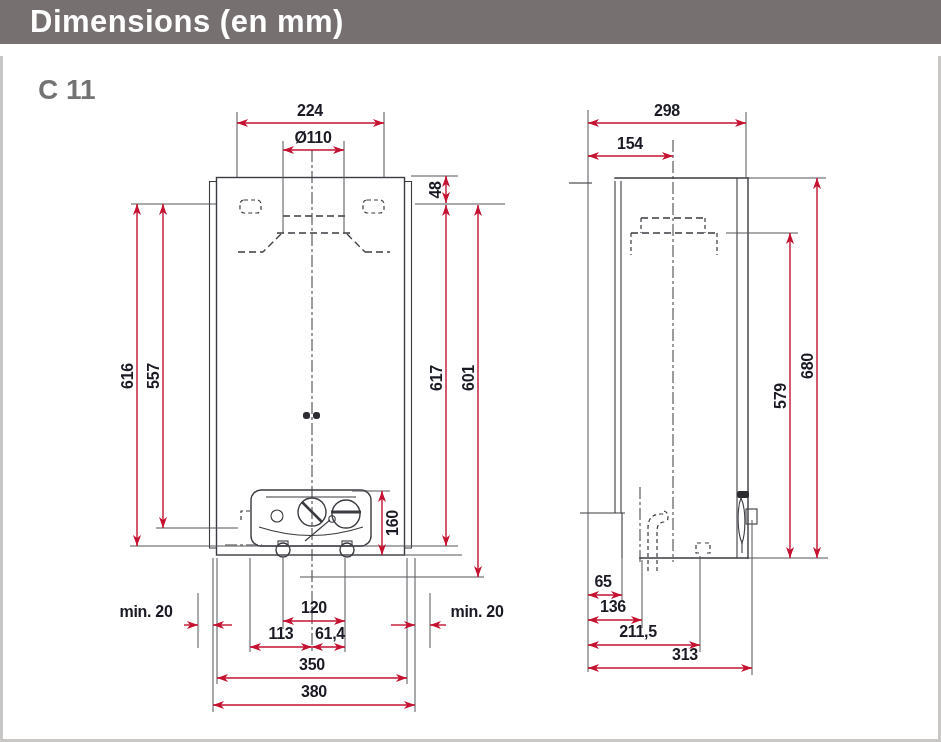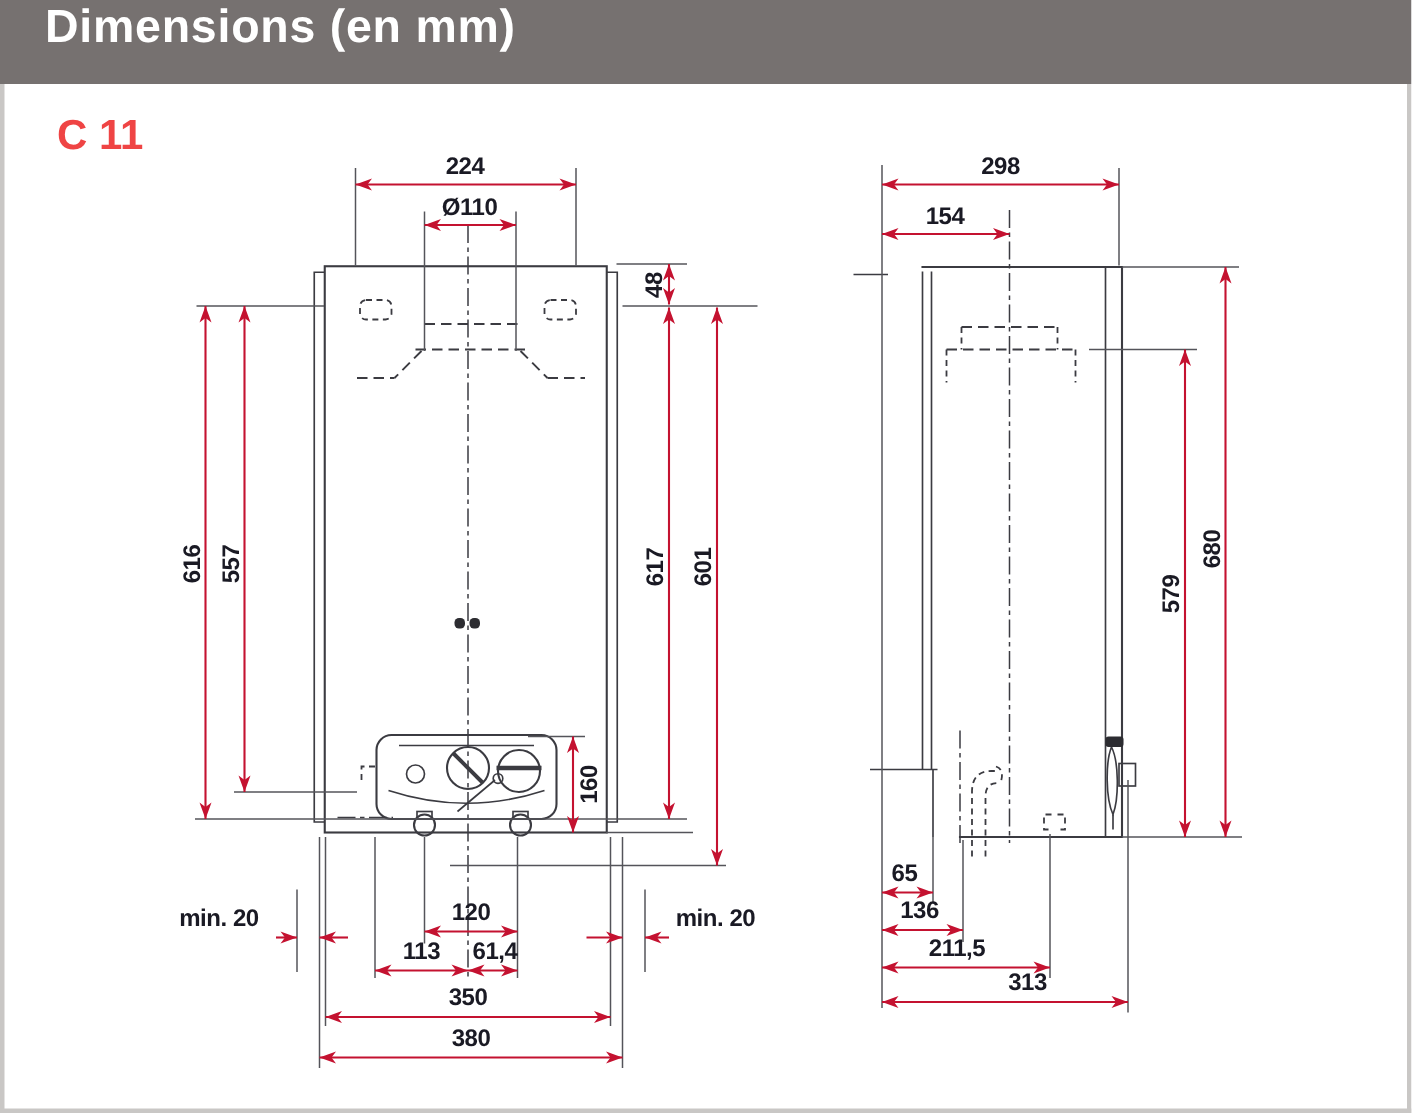--- a/index.html
+++ b/index.html
@@ -1,25 +1,25 @@
 <!DOCTYPE html>
 <html><head>
 <meta charset="utf-8">
 <style>
   html,body{margin:0;padding:0;background:#ffffff;}
   body{width:941px;height:742px;position:relative;overflow:hidden;
        font-family:"Liberation Sans",sans-serif;}
-  .header-bar{position:absolute;top:0;left:0;width:941px;height:56px;
-       background:#767170;display:flex;align-items:flex-start;box-sizing:border-box;
+  .header-bar{position:absolute;top:0;left:0;width:941px;height:44px;
+       background:#767170;display:flex;align-items:center;box-sizing:border-box;
        padding-left:30px;}
   .header-bar .title{color:#ffffff;font-size:31px;font-weight:bold;letter-spacing:.5px;}
   .content-frame{position:absolute;top:56px;left:0;width:941px;height:686px;
        box-sizing:border-box;border-left:3px solid #c9c7c5;border-right:3px solid #c9c7c5;
        border-bottom:3px solid #c9c7c5;background:#ffffff;}
-  .model-label{position:absolute;top:74px;left:38px;color:#ef4444;
+  .model-label{position:absolute;top:74px;left:38px;color:#737373;
        font-size:28px;font-weight:bold;}
   svg.drawing{position:absolute;top:0;left:0;}
   
   .k{stroke:#3b3b41;stroke-width:1.4;fill:none;stroke-linecap:square;}
   .kt{stroke:#3b3b41;stroke-width:1.1;fill:none;}
   .e{stroke:#54545a;stroke-width:1;fill:none;}
   .d{stroke:#3b3b41;stroke-width:1.3;fill:none;stroke-dasharray:7 4;}
   .d2{stroke:#3b3b41;stroke-width:1.2;fill:none;stroke-dasharray:4 3;}
   .c{stroke:#3b3b41;stroke-width:1;fill:none;stroke-dasharray:12 3 3 3;}
   .r{stroke:#c41230;stroke-width:1.4;fill:none;}

